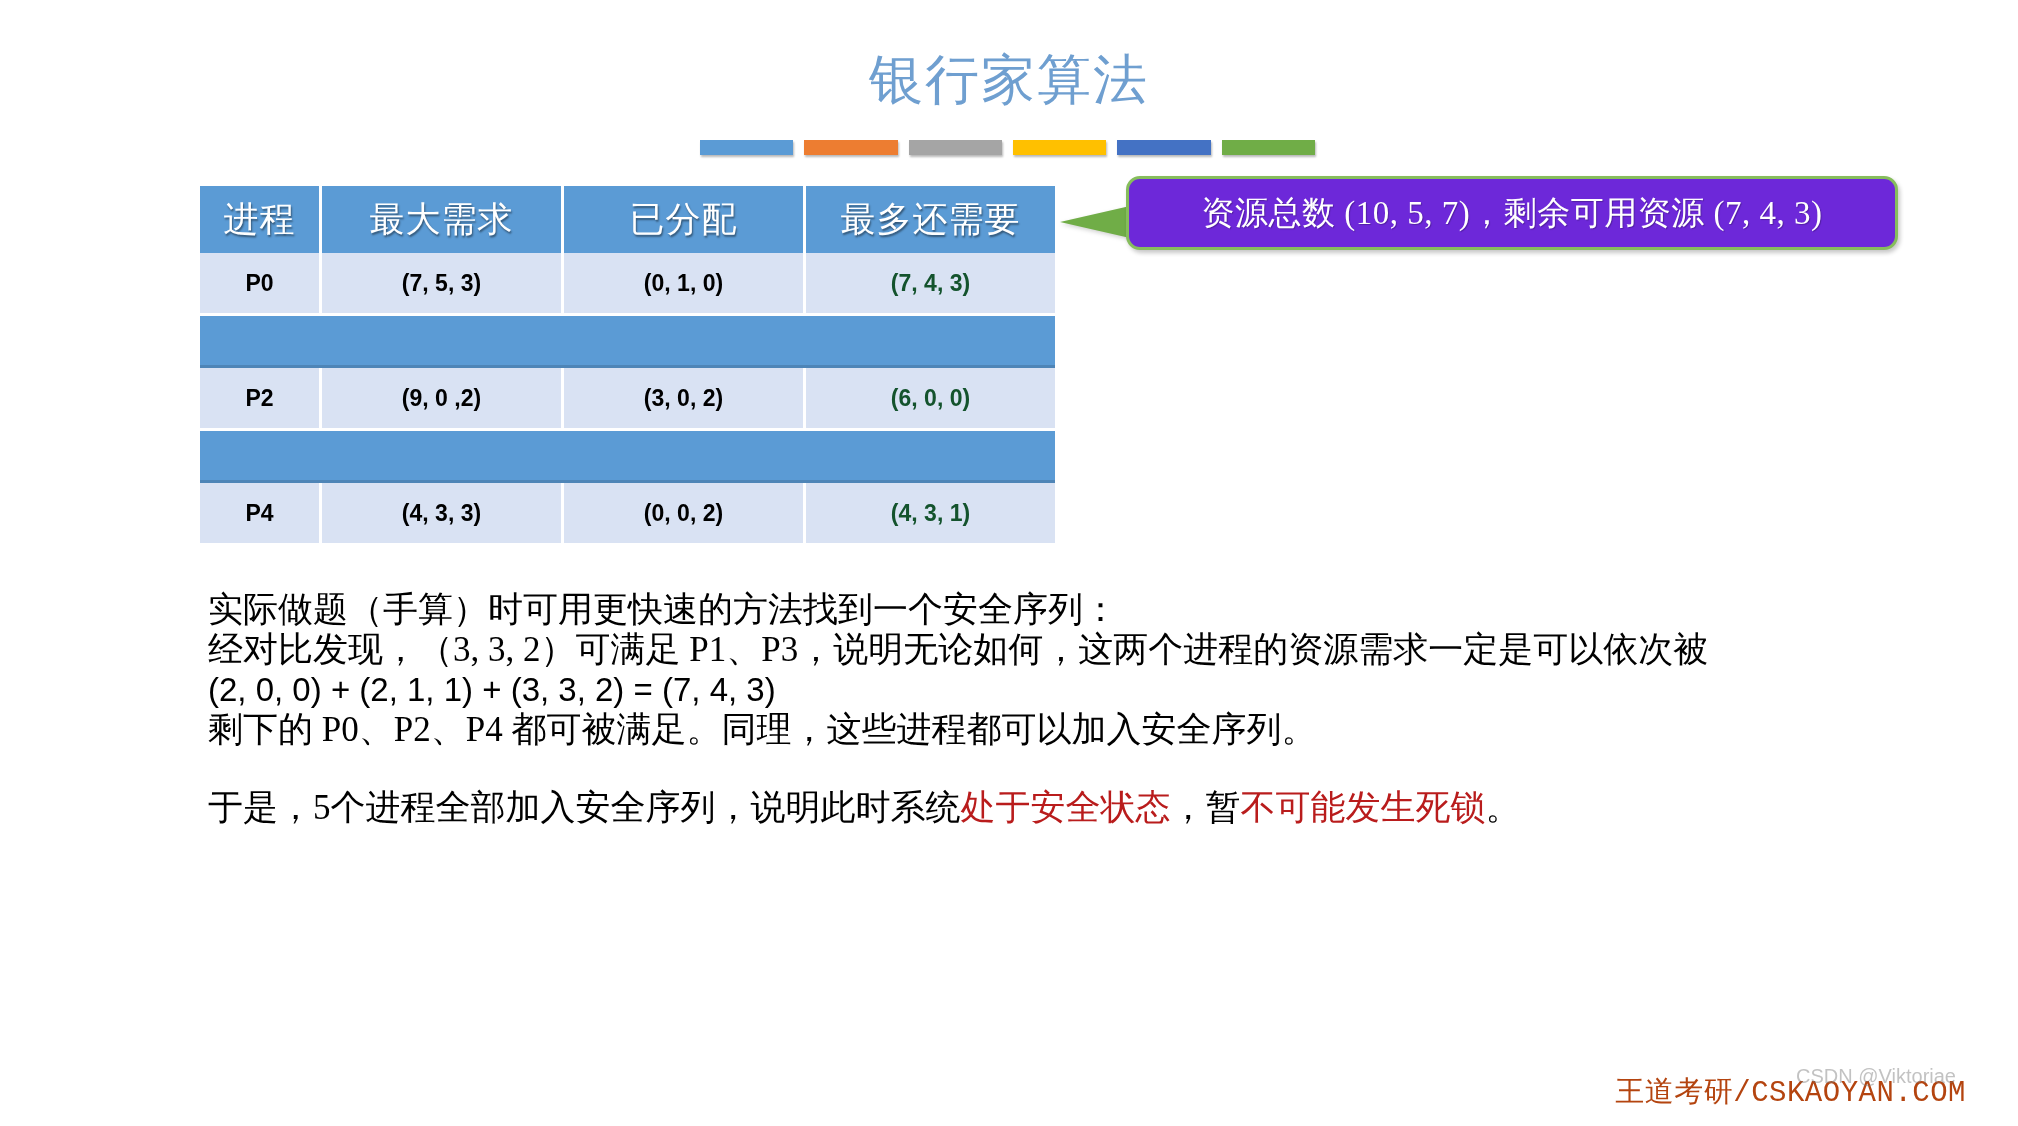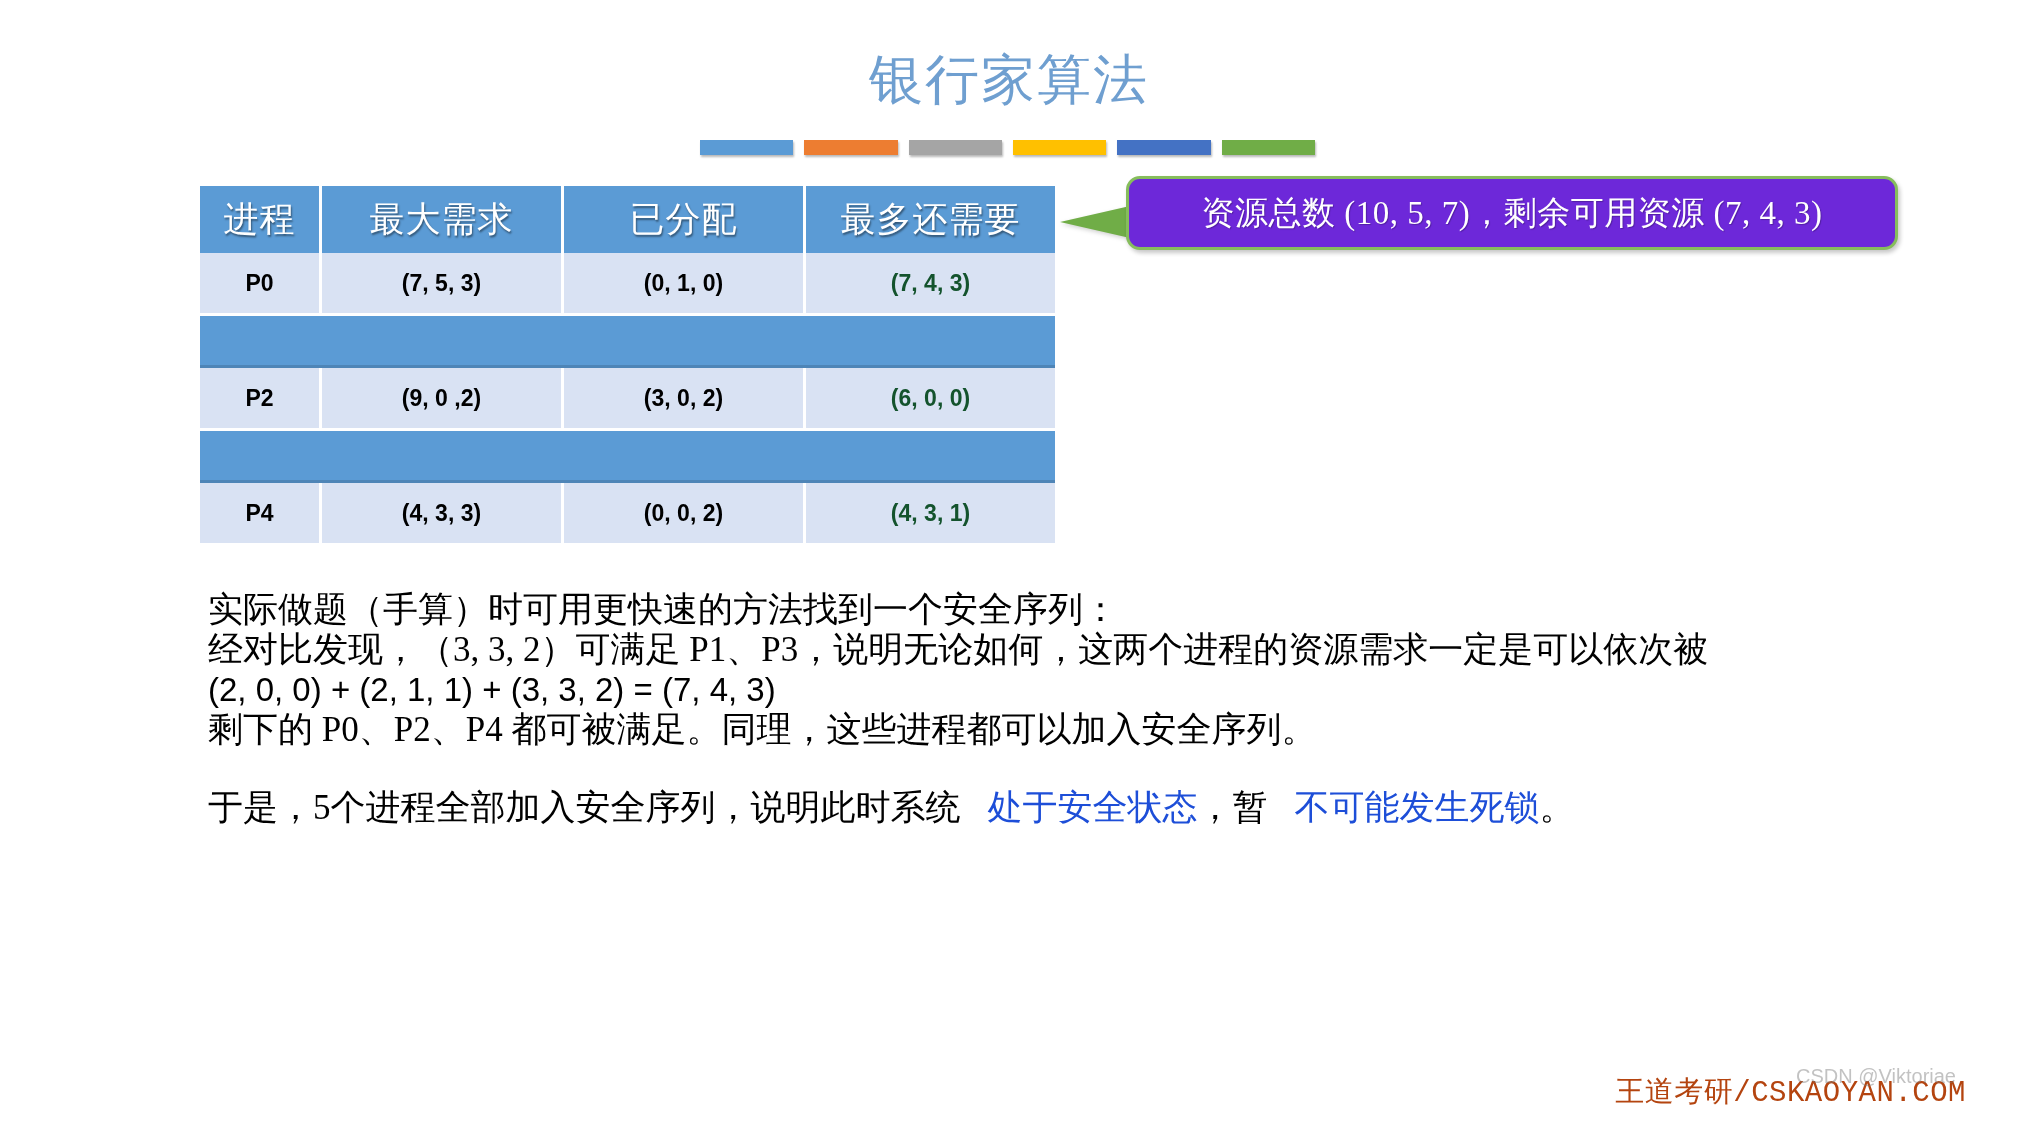--- a/index.html
+++ b/index.html
@@ -146,21 +146,21 @@
     line-height: 40px;
     color: #000000;
   }
   #body-text p { margin: 0; white-space: pre-wrap; }
   #body-text .ln { display: block; }
   .spacer-line { height: 38px; }
   .mono-line {
     font-family: "Liberation Sans", sans-serif;
     font-size: 33px;
   }
-  .red { color: #1d4ed8; margin-left: 27px; }
+  .red { color: #b91c1c; }
 
   
   #footer-brand {
     position: absolute;
     bottom: 14px;
     right: 52px;
     font-family: Liberation Mono, monospace;
     font-size: 29px;
     color: #b4440f;
     letter-spacing: 0.5px;

